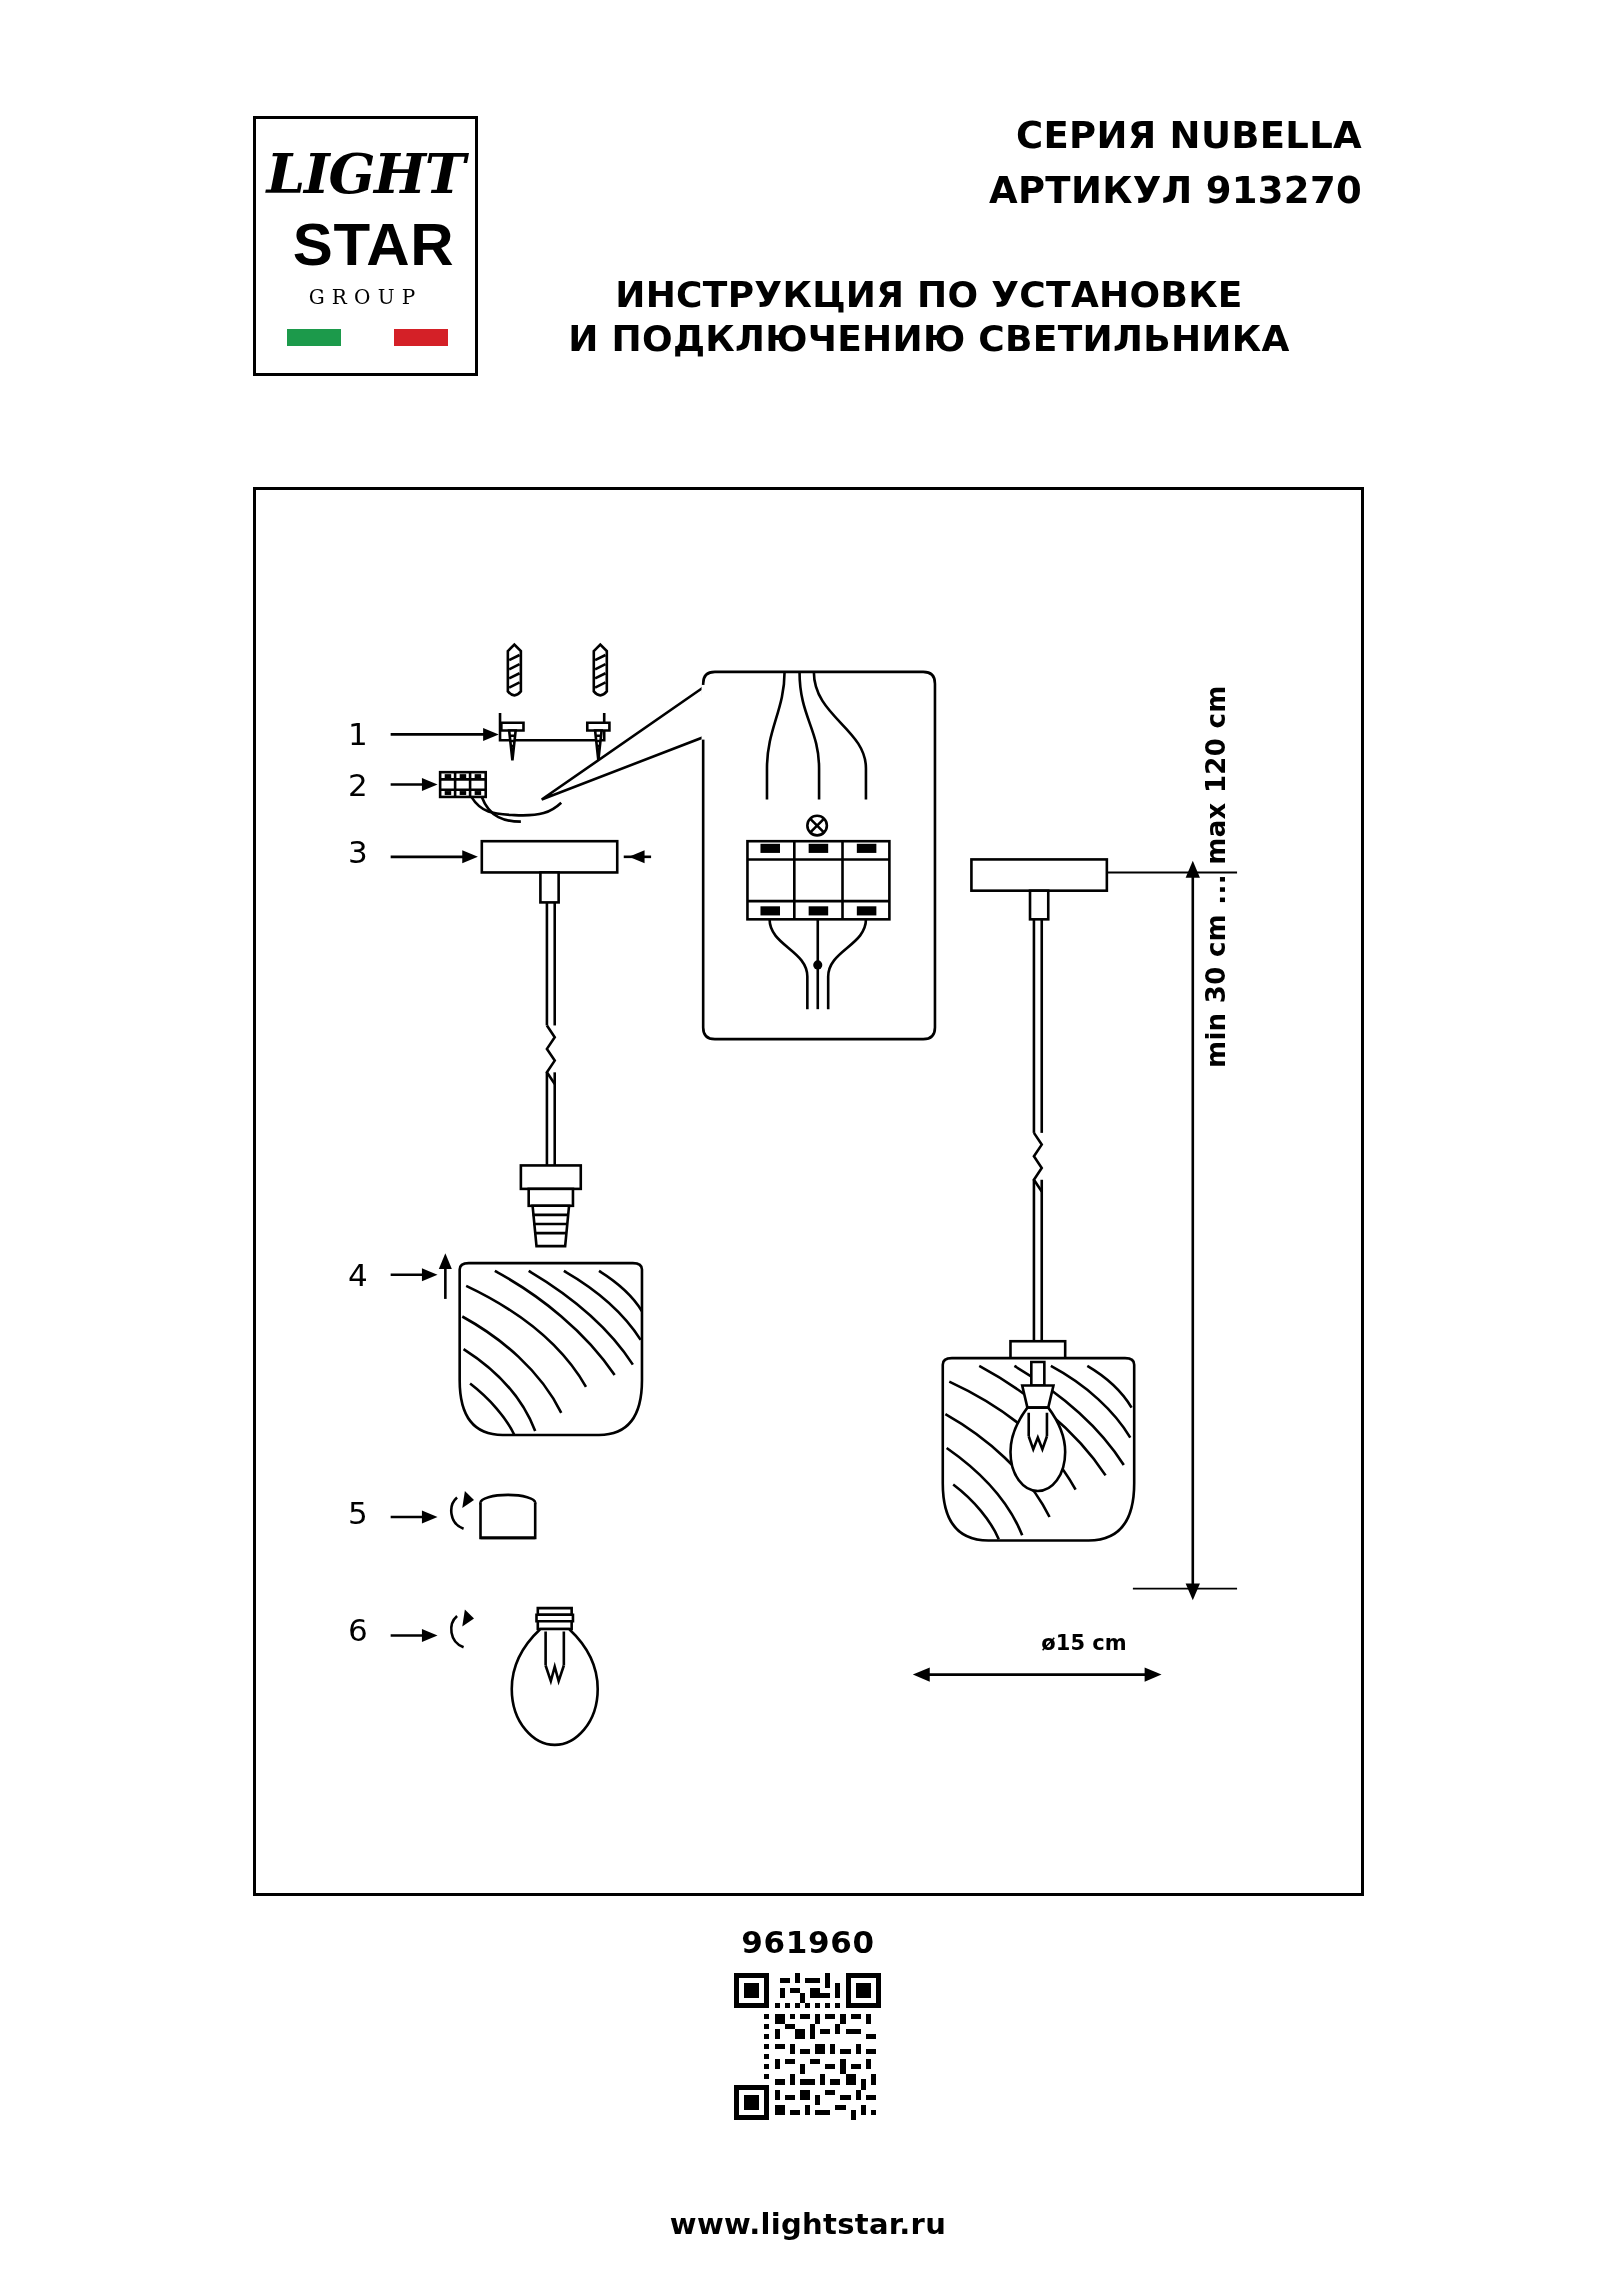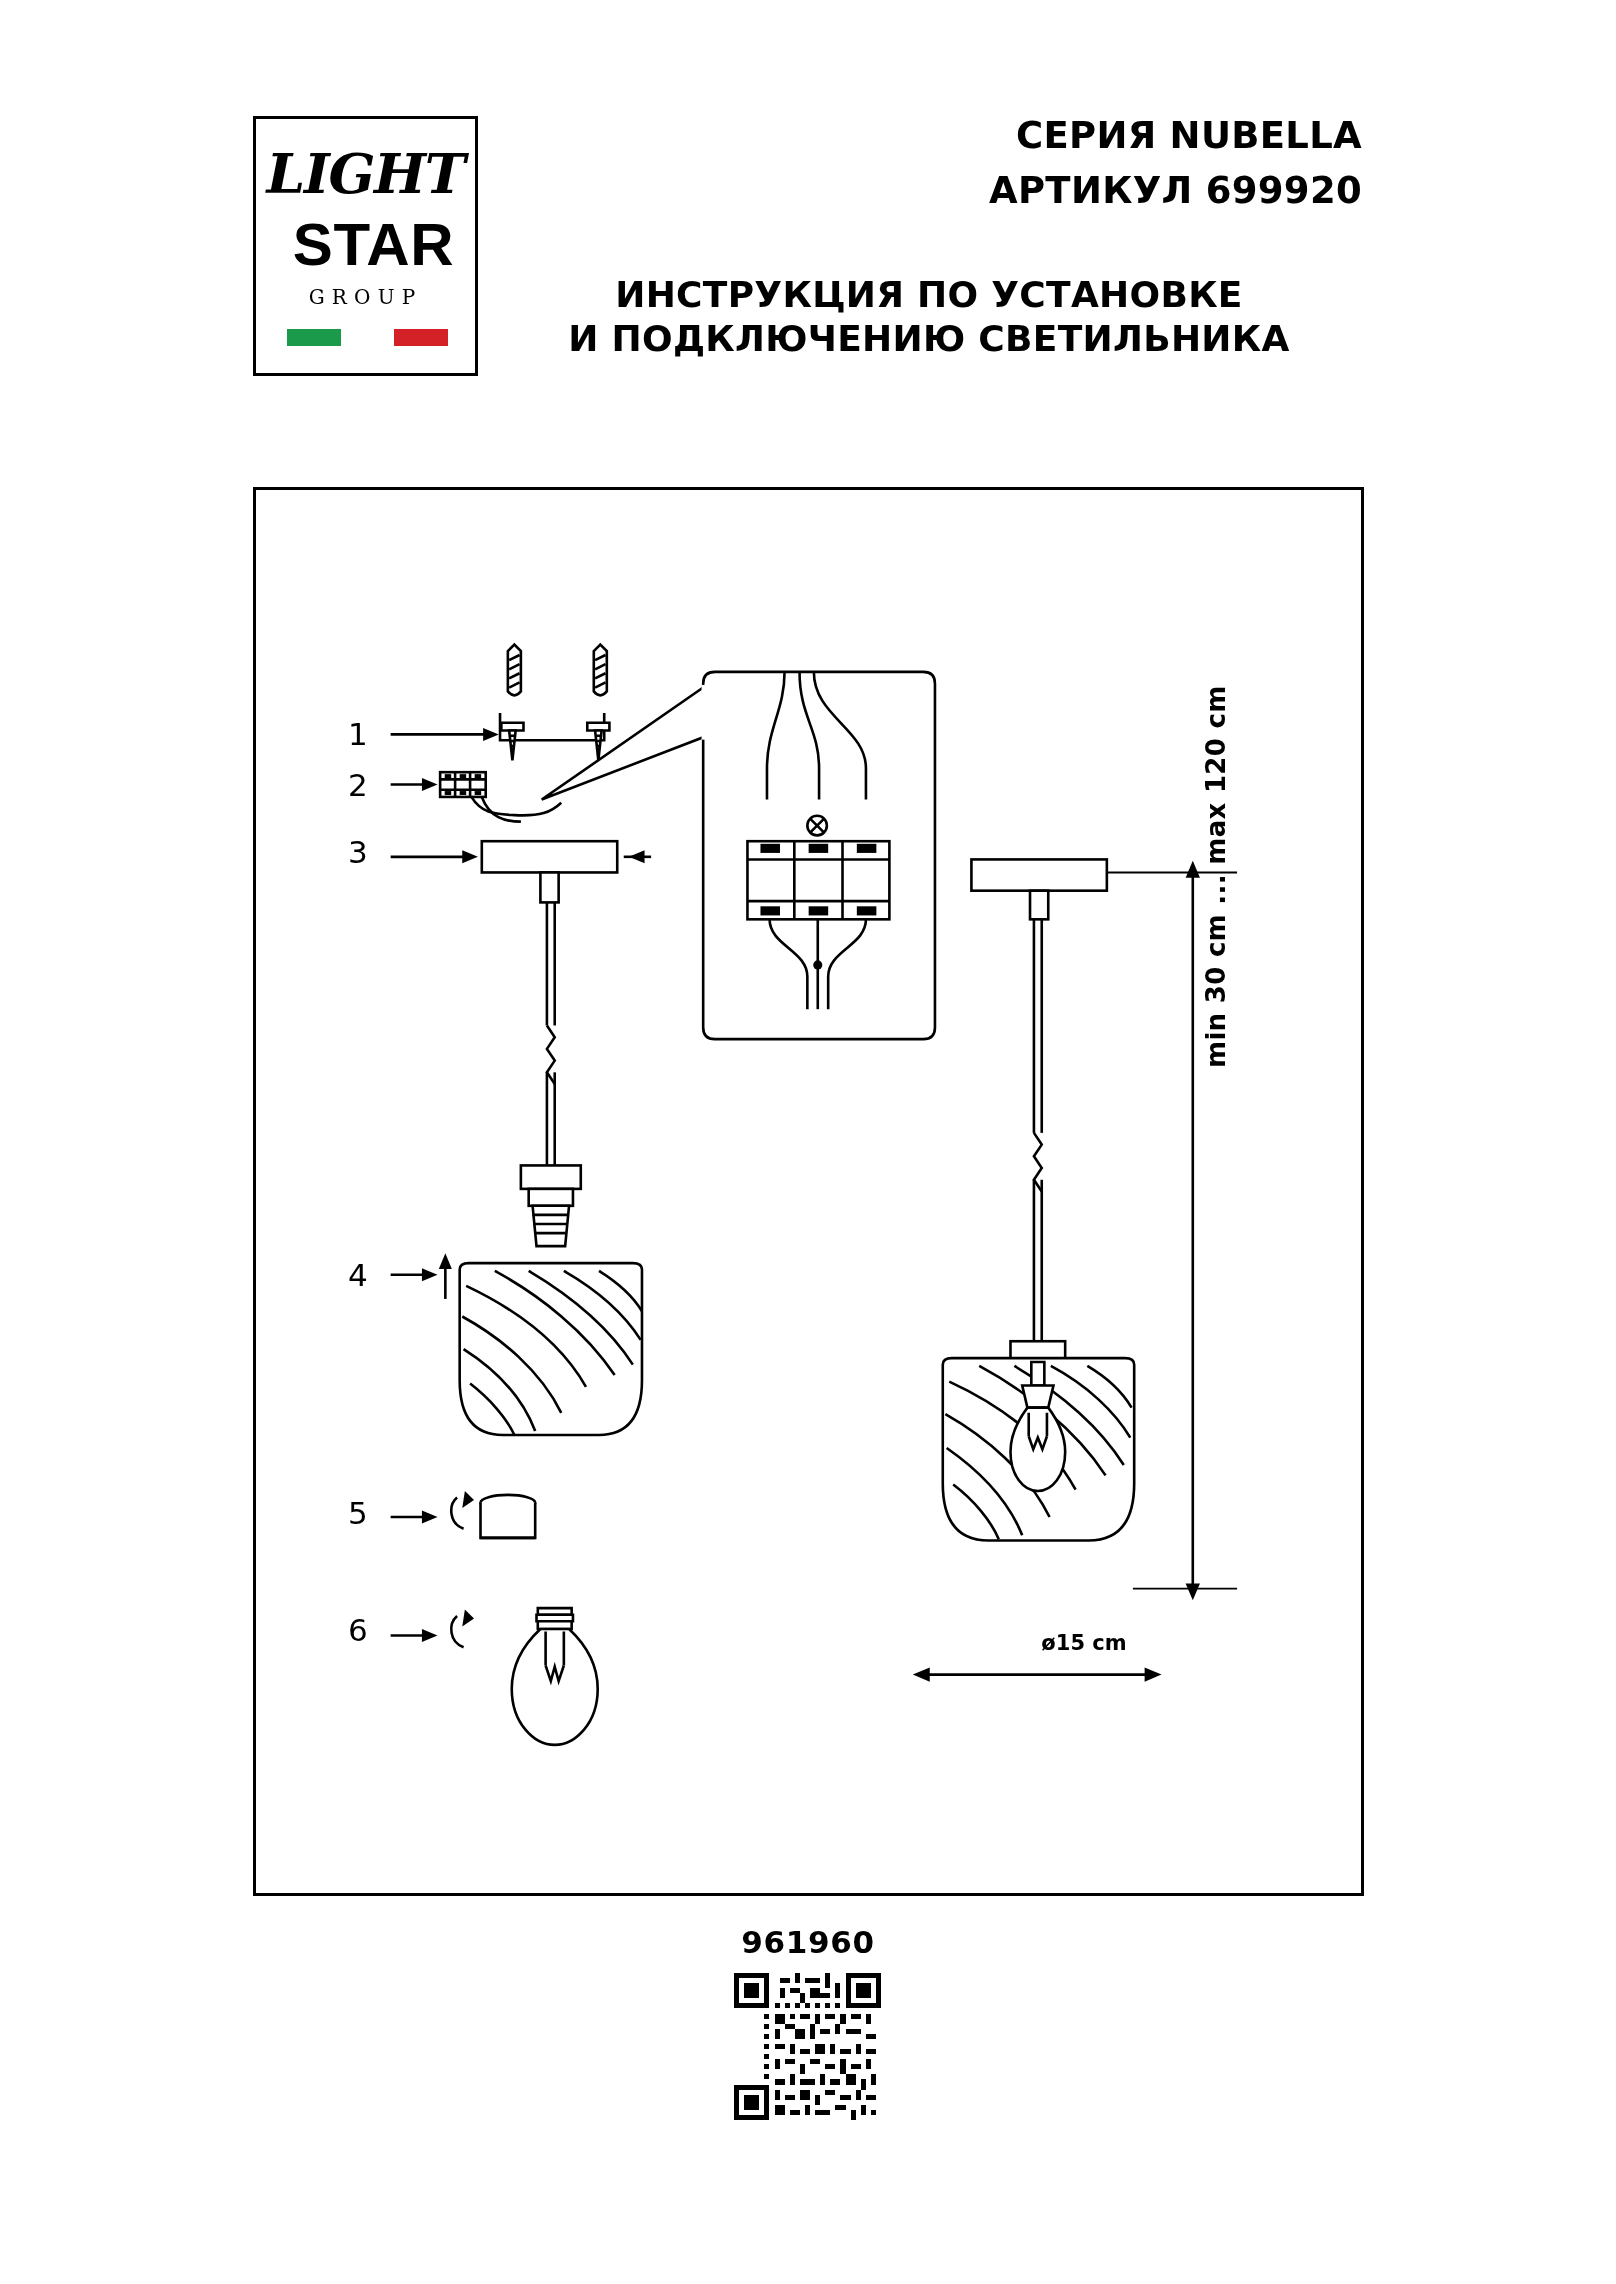--- a/index.html
+++ b/index.html
@@ -197,21 +197,21 @@
     <div class="logo-star">STAR</div>
     <div class="logo-group">GROUP</div>
     <div class="logo-flag">
       <div class="flag-g"></div>
         <div class="flag-w"></div>
         <div class="flag-r"></div>
     </div>
   </div>
 
   <div class="head-line1">СЕРИЯ NUBELLA</div>
-  <div class="head-line2">АРТИКУЛ 699920</div>
+  <div class="head-line2">АРТИКУЛ 913270</div>
 
   <div class="head-title">
     <div>ИНСТРУКЦИЯ ПО УСТАНОВКЕ</div>
     <div>И ПОДКЛЮЧЕНИЮ СВЕТИЛЬНИКА</div>
   </div>
 
   <div class="frame"></div>
 
   <div class="step-num" style="left:348px; top:719px;">1</div>
   <div class="step-num" style="left:348px; top:770px;">2</div>
@@ -542,15 +542,16 @@
         <rect x="11" y="27" width="2" height="1"></rect>
       <rect x="14" y="26" width="1" height="2"></rect>
         <rect x="16" y="27" width="3" height="1"></rect>
       <rect x="20" y="26" width="2" height="1"></rect>
         <rect x="23" y="27" width="1" height="2"></rect>
       <rect x="25" y="26" width="1" height="2"></rect>
         <rect x="27" y="27" width="1" height="1"></rect>
     </g>
   </svg>
 
+  <div class="site">www.lightstar.ru</div>
 
 </div>
 
 
 </body></html>

